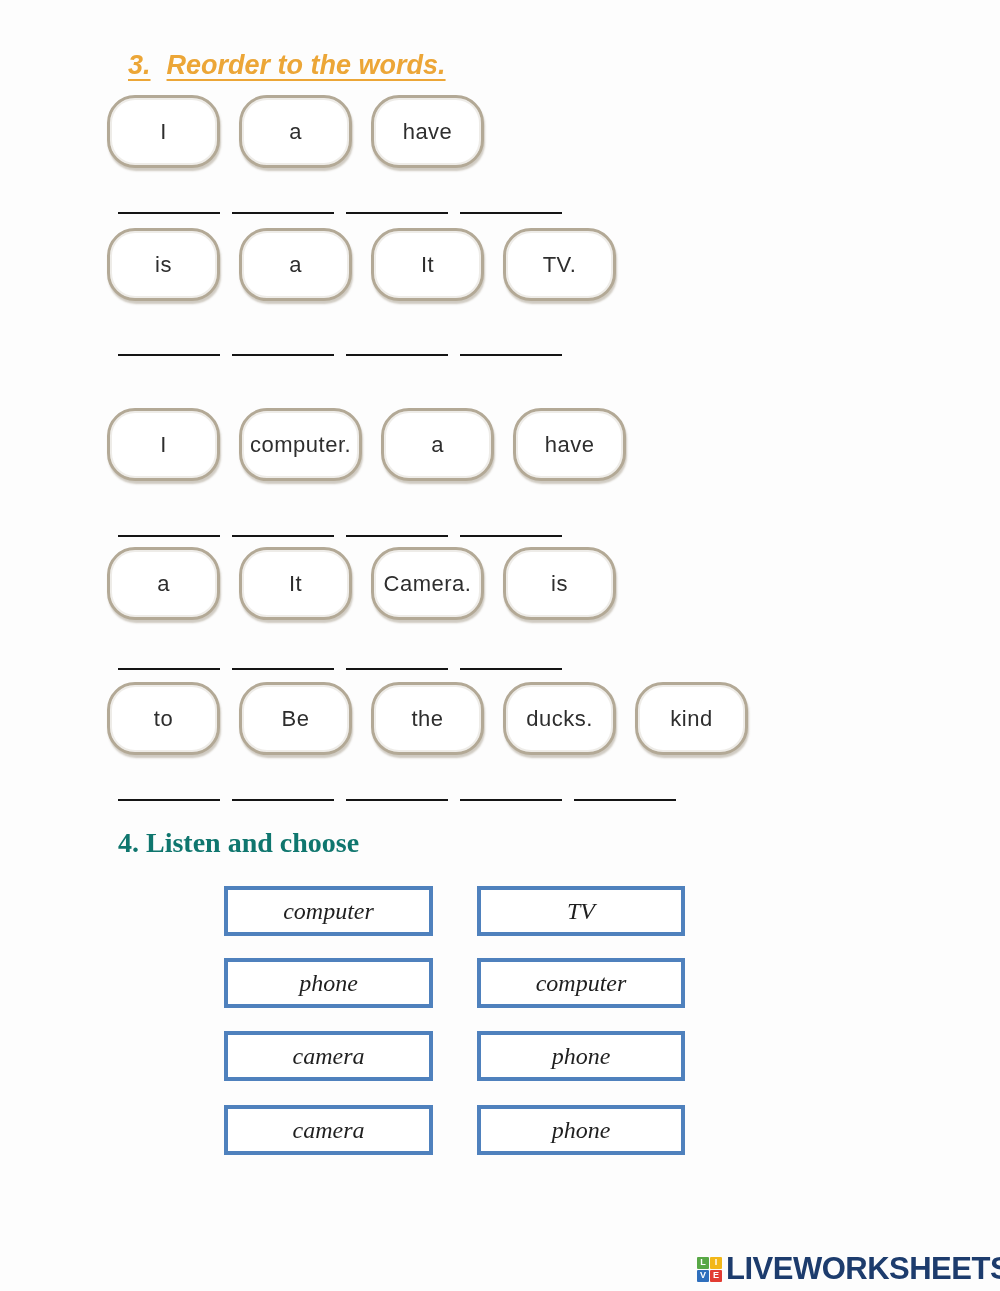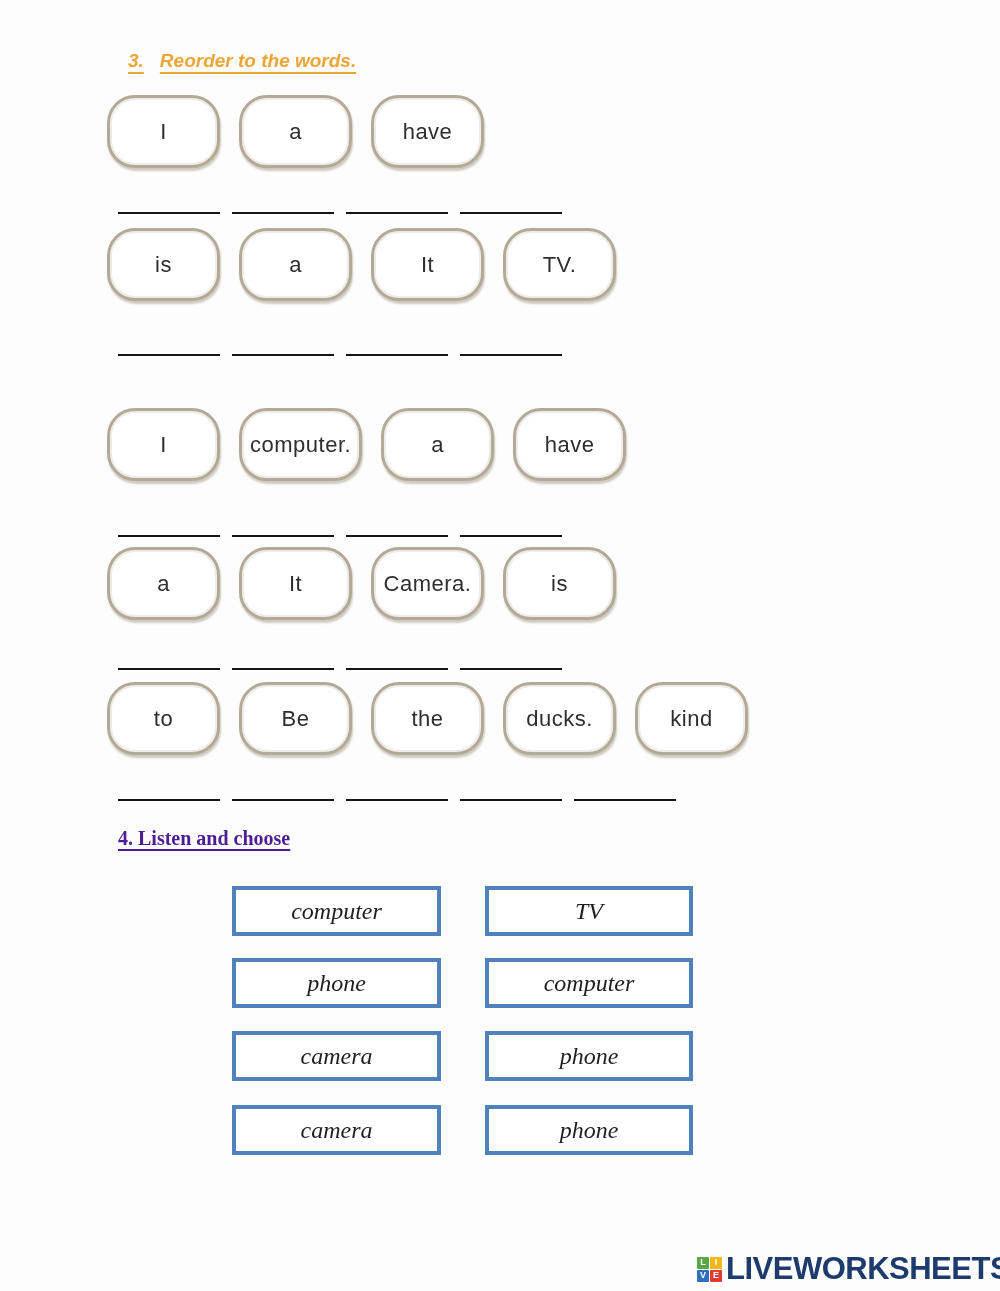--- a/index.html
+++ b/index.html
@@ -4,21 +4,21 @@
 <style>
   html,body{margin:0;padding:0;background:#ffffff;}
   .page{
     position:relative;width:1000px;height:1291px;background:#fdfdfd;
     font-family:"Liberation Sans",sans-serif;overflow:hidden;
   }
 
   
   .s3-title{
     position:absolute;left:128px;top:50px;
-    font-style:italic;font-weight:bold;font-size:19px;color:#eca637;
+    font-style:italic;font-weight:bold;font-size:27px;color:#eca637;
     font-family:"Liberation Sans",sans-serif;
   }
   .s3-title span{
     text-decoration:underline;text-decoration-thickness:2px;text-underline-offset:5px;
   }
   .s3-num{margin-right:16px;}
 
   
   .pill-row{position:absolute;left:107px;display:flex;gap:19px;}
   .pill{
@@ -29,26 +29,26 @@
     font-size:22px;letter-spacing:0.5px;color:#2e2e2e;
   }
 
   
   .blank-row{position:absolute;left:118px;display:flex;gap:12px;}
   .blank{width:102px;height:0;border-top:2px solid #151515;}
 
   
   .s4-title{
     position:absolute;left:118px;top:827px;
-    font-family:"Liberation Serif",serif;font-weight:bold;font-size:20px;color:#4c1d95;
-    text-decoration:underline;text-decoration-thickness:2px;text-underline-offset:4px;
+    font-family:"Liberation Serif",serif;font-weight:bold;font-size:28px;color:#0f766e;
+    text-decoration-thickness:2px;text-underline-offset:4px;
   }
 
   
-  .choice-row{position:absolute;left:192px;display:flex;padding-left:40px;}
+  .choice-row{position:absolute;left:184px;display:flex;padding-left:40px;}
   .choice-box{
     box-sizing:border-box;width:209px;height:50px;background:#ffffff;
     border:4px solid #4f81bd;
     display:flex;align-items:center;justify-content:center;
     font-family:"Liberation Serif",serif;font-style:italic;font-size:24px;color:#1f1f1f;
   }
   .choice-box.right{margin-left:44px;width:208px;}
 
   
   .logo{position:absolute;left:697px;top:1251px;display:flex;align-items:center;}

